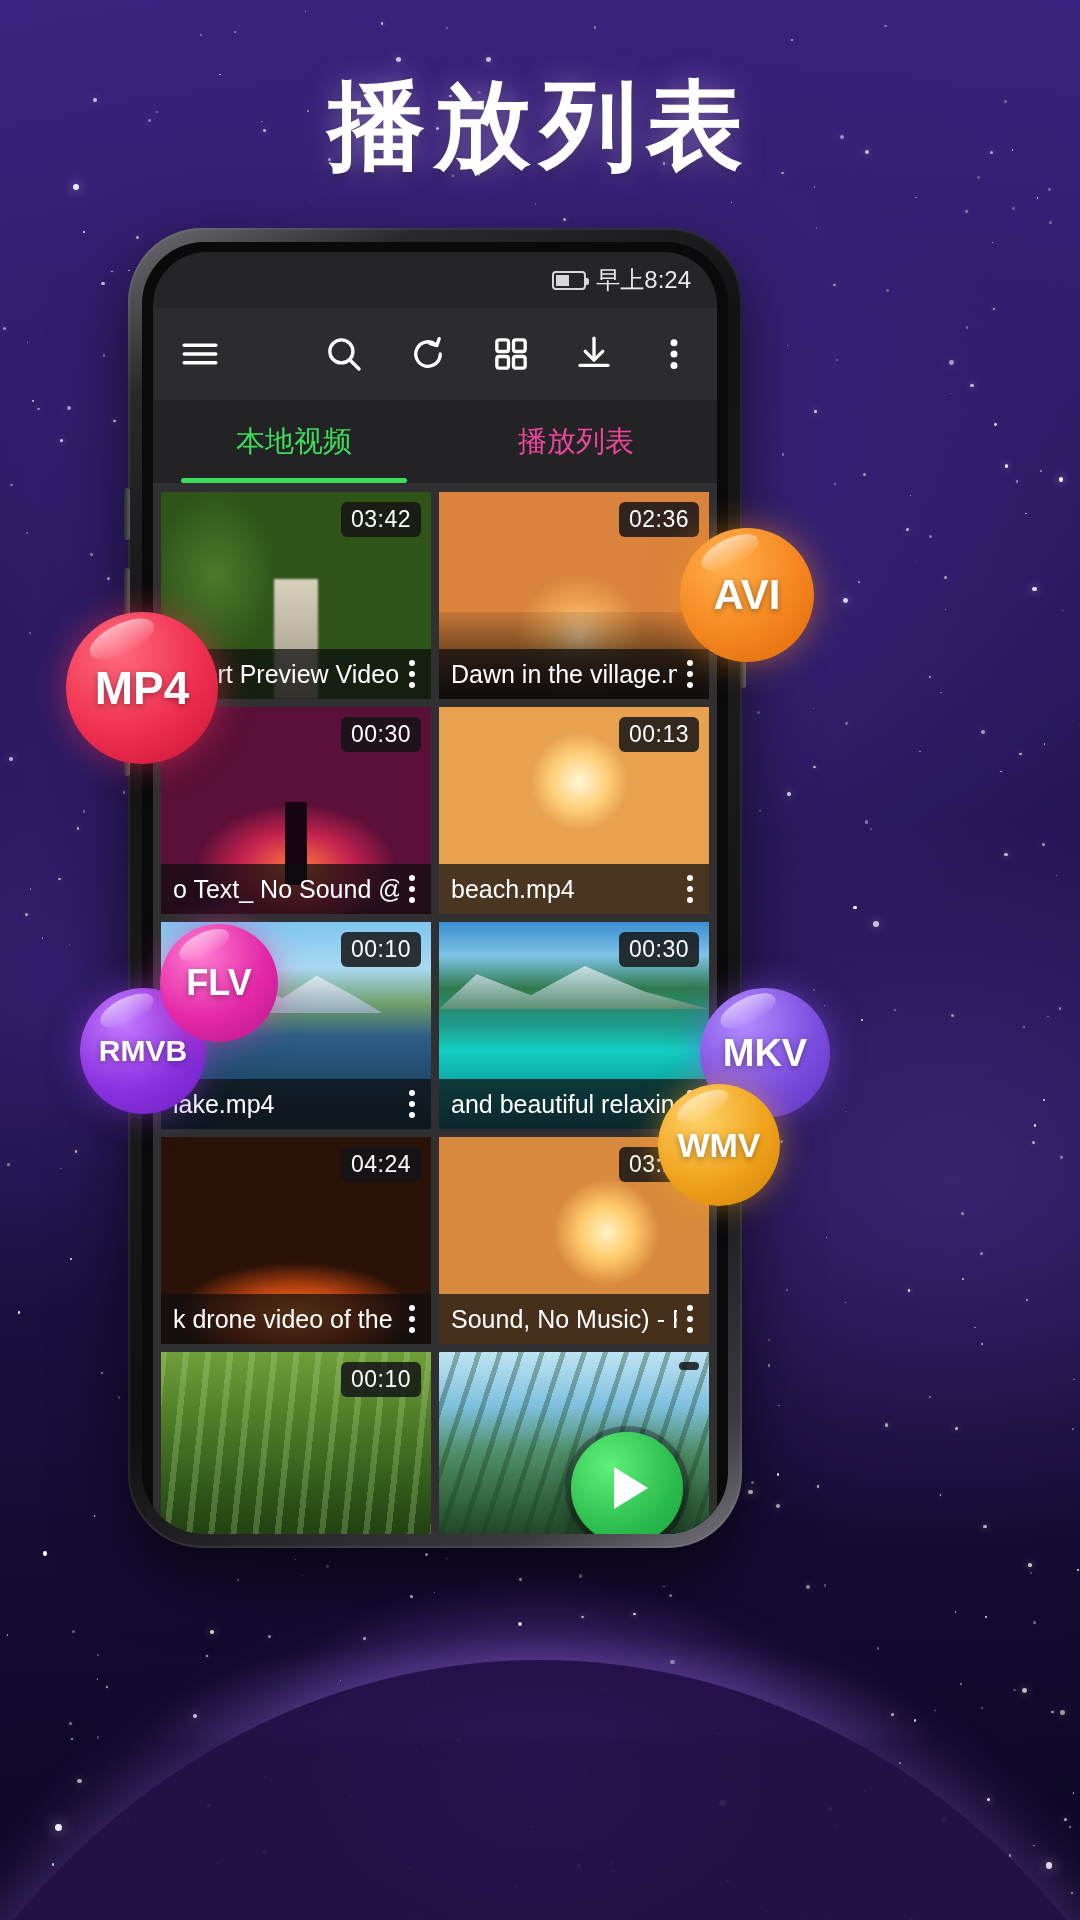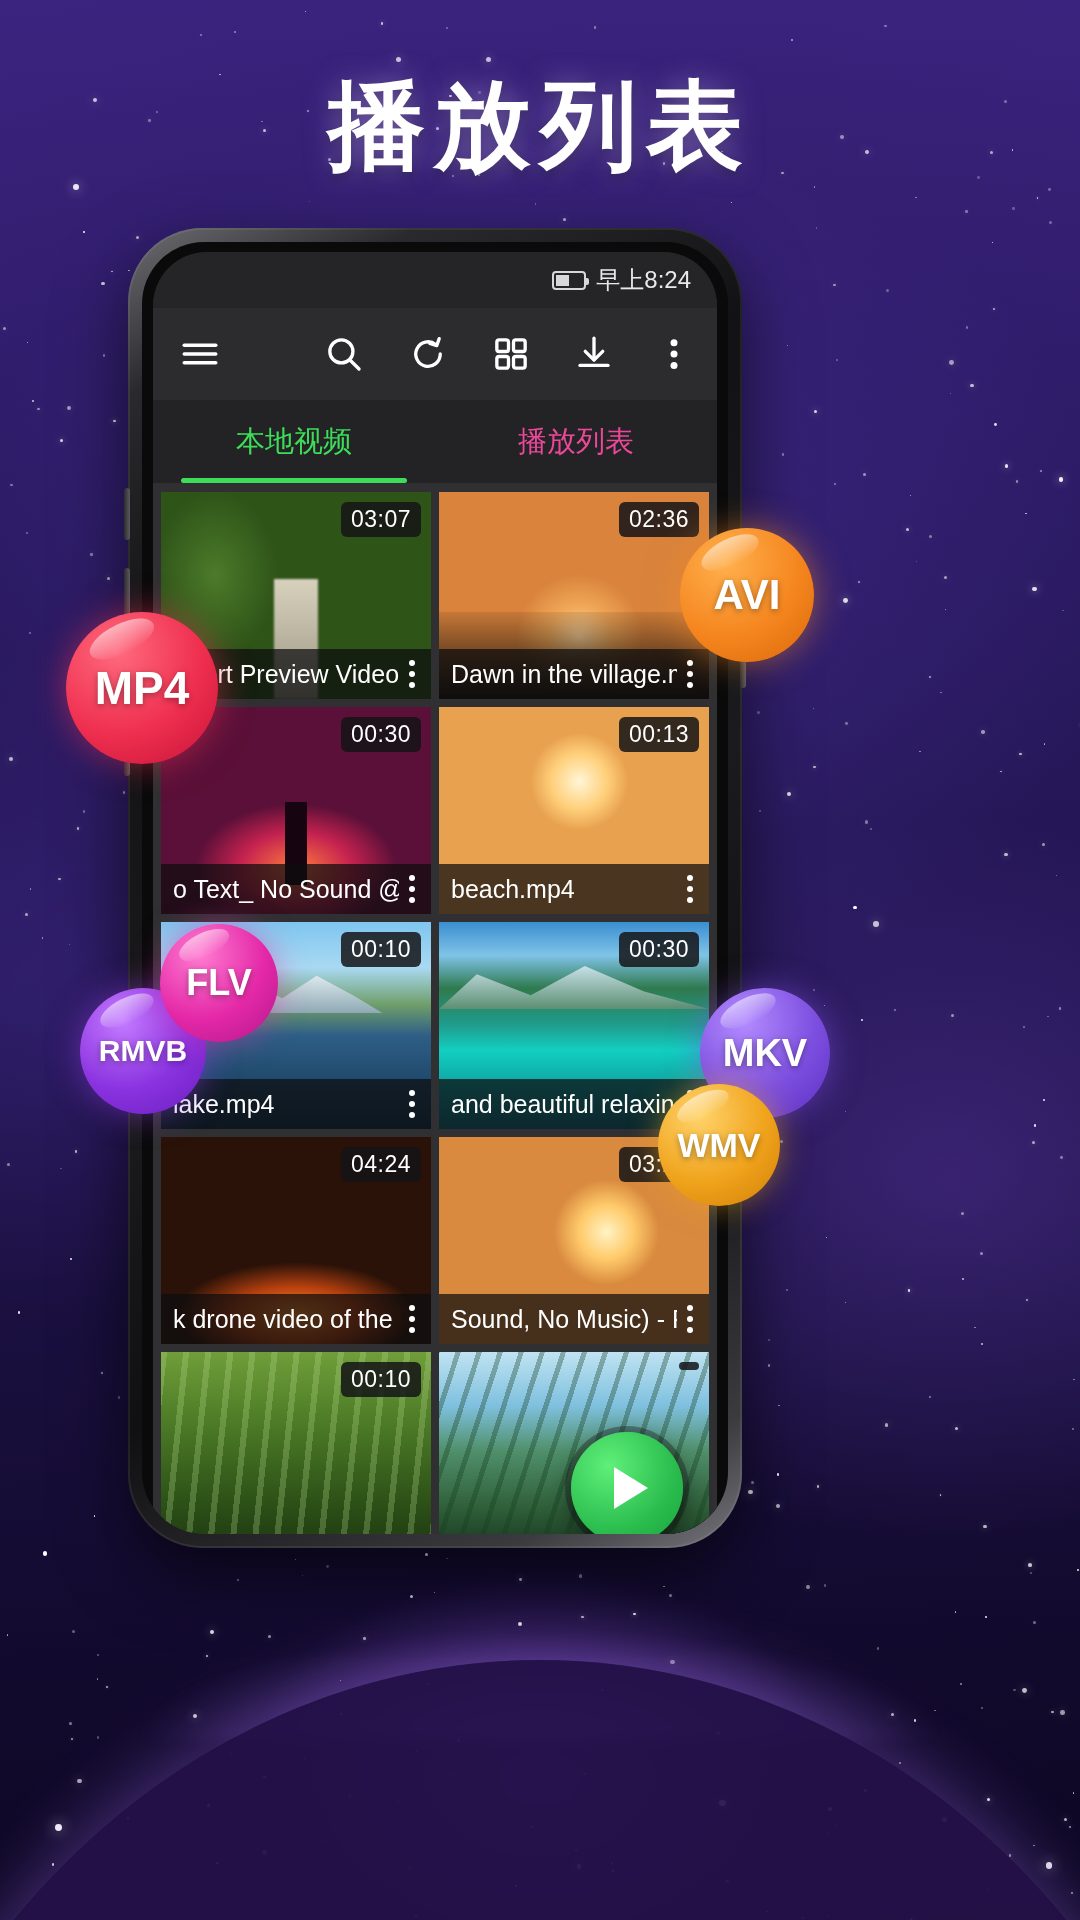--- a/index.html
+++ b/index.html
@@ -792,21 +792,21 @@
 
       <div id="tabs">
         <div class="tab active">本地视频</div>
         <div class="tab">播放列表</div>
       </div>
 
       <div id="grid">
 
         <div class="cell">
           <div class="thumb t-forest"></div>
-          <div class="dur">03:07</div>
+          <div class="dur">03:42</div>
           <div class="cap">
             <span class="nm">Short Preview Video</span>
             <span class="kebab">
                 <span></span>
                 <span></span>
                 <span></span>
               </span>
           </div>
         </div>
 

